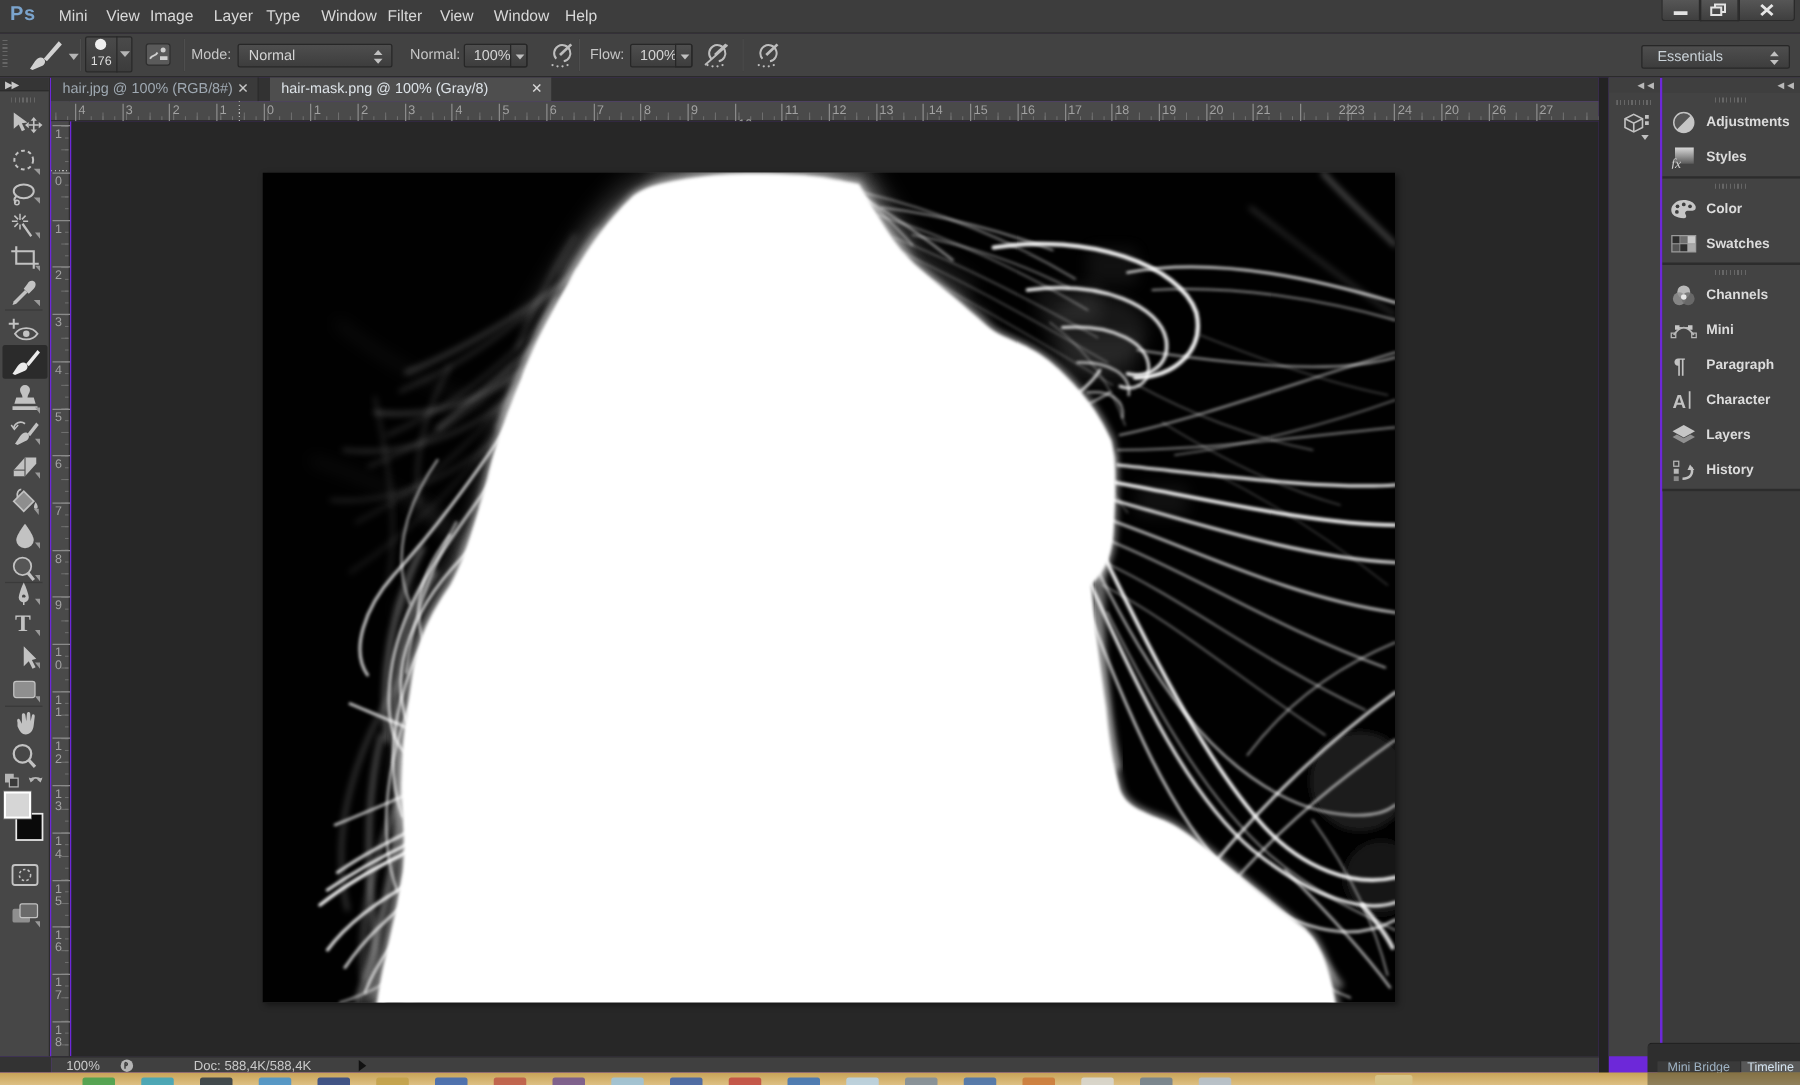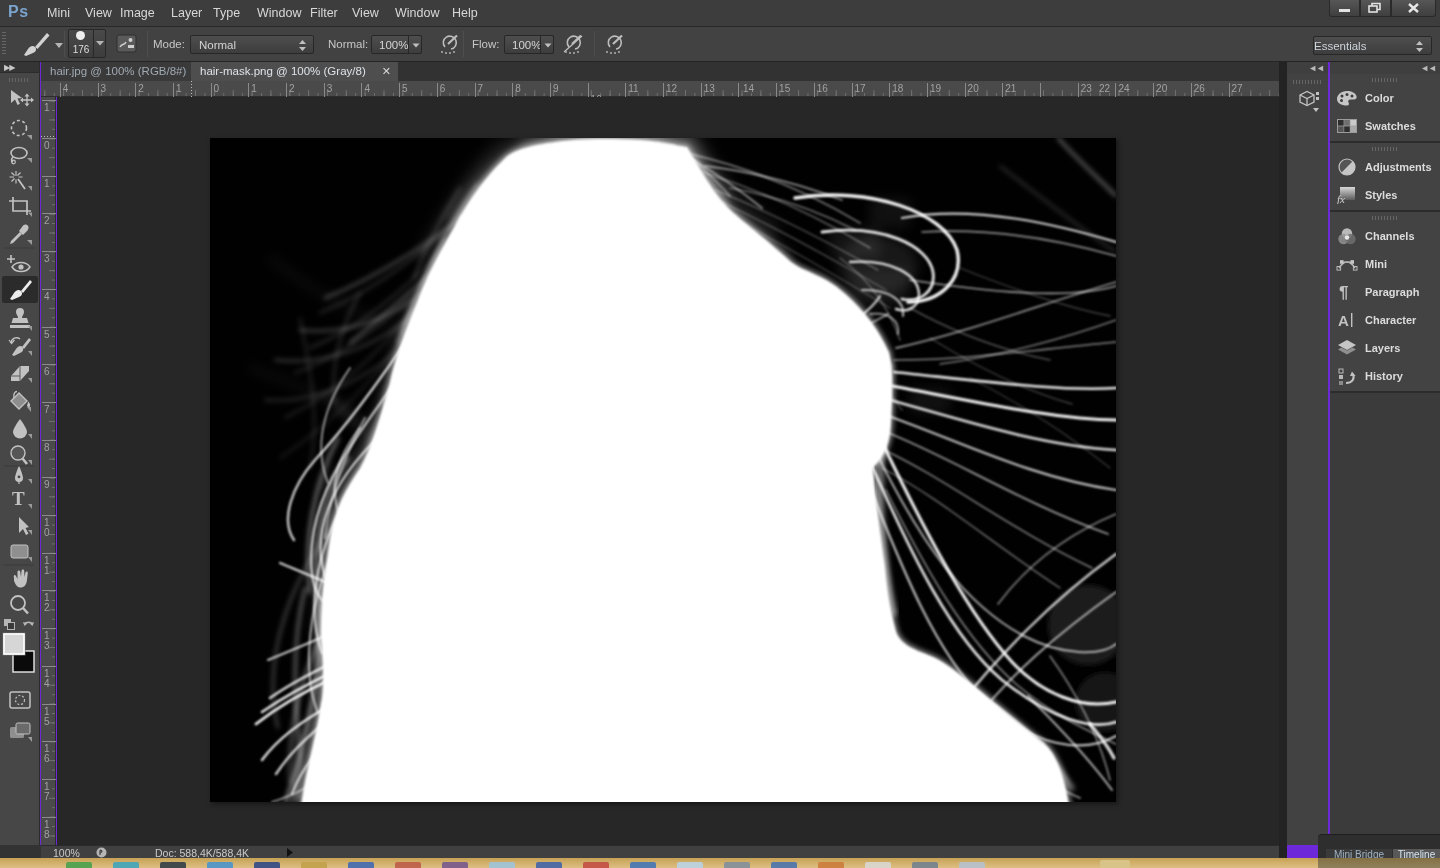--- a/index.html
+++ b/index.html
@@ -144,21 +144,21 @@
       </svg>
 <div class="vsep" style="left:594px"></div>
 <svg class="abs" style="left:603px;top:6px" width="22" height="22">
 <path d="M7 14 a6.5 6.5 0 1 1 6 2" fill="none" stroke="#bdbdbd" stroke-width="1.6"></path>
 <path d="M10 11 L19 2.5" stroke="#bdbdbd" stroke-width="2.2"></path>
 <circle cx="4" cy="19" r="0.9" fill="#bdbdbd"></circle>
         <circle cx="8" cy="20" r="0.9" fill="#bdbdbd"></circle>
 <circle cx="12" cy="20" r="0.9" fill="#bdbdbd"></circle>
         <circle cx="16" cy="19" r="0.9" fill="#bdbdbd"></circle>
       </svg>
-<div class="dd" style="left:1313px;top:9px;width:119px;height:19px;line-height:18px;color:#ccd4da"><span style="margin-left:0">Essentials</span><svg style="position:absolute;right:7px;top:3px" width="9" height="13">
+<div class="dd" style="left:1313px;top:9px;width:119px;height:19px;line-height:18px;color:#ccd4da"><span style="margin-left:12px">Essentials</span><svg style="position:absolute;right:7px;top:3px" width="9" height="13">
           <path d="M1 5 l3.5-4 3.5 4Z M1 8 l3.5 4 3.5-4Z" fill="#c0c0c0"></path>
         </svg></div>
 </div>
 <div id="toolbar">
 <div class="abs" style="left:0;top:0;width:39px;height:11px;background:#353535;border-bottom:1px solid #2c2c2c"></div>
 <div class="abs" style="left:4px;top:1px;color:#c8c8c8;font-size:8px;letter-spacing:-1px">▶▶</div>
 <div class="grip" style="left:9px;top:16px;width:21px"></div>
 <svg class="abs" style="left:0;top:-62px" width="40" height="810">
         <g transform="translate(8,89)">
           <path d="M3 1 L3 14 L7 10.5 L9.5 16 L12 14.8 L9.5 9.5 L14 9 Z" fill="#c2c2c2"></path>
@@ -282,21 +282,21 @@
         </g>
         <g transform="translate(8,721)">
           <rect x="2" y="6" width="14" height="11" rx="1.5" fill="#8f8f8f"></rect>
           <rect x="8" y="2" width="14" height="11" rx="1.5" fill="#6a6a6a" stroke="#c2c2c2"></rect>
           <path d="M20 16 l4 0 l0 5Z" fill="#9a9a9a"></path>
         </g>
       </svg>
 </div>
 <div id="tabbar">
 <div class="tab" style="left:0px;width:166px;background:#3a3a3a;border-right:1px solid #2a2a2a;color:#9fa9b2"><span style="margin-left:9px">hair.jpg @ 100% (RGB/8#)</span><span style="position:absolute;right:7px;top:0;color:#c8c8c8;font-size:11px">✕</span></div>
-<div class="tab" style="left:150px;width:207px;background:#4e4e4e;color:#dde3e8"><span style="margin-left:9px">hair-mask.png @ 100% (Gray/8)</span><span style="position:absolute;right:7px;top:0;color:#d8d8d8;font-size:11px">✕</span></div>
+<div class="tab" style="left:175px;width:225px;background:#4e4e4e;color:#dde3e8"><span style="margin-left:9px">hair-mask.png @ 100% (Gray/8)</span><span style="position:absolute;right:7px;top:0;color:#d8d8d8;font-size:11px">✕</span></div>
 </div>
 <div id="rulcorner">
       <div style="position:absolute;left:2px;top:3px;width:10px;height:9px;background-image:repeating-linear-gradient(90deg,#6c6c6c 0 1px,rgba(0,0,0,0) 1px 2.5px)"></div>
     </div>
 <div id="rulertop">
 <div class="rtick" style="left:18.8px;top:2px;height:14px"></div>
 <div class="rnum" style="left:21.8px;top:3px">4</div>
 <div class="rtick" style="left:56.5px;top:2px;height:14px"></div>
 <div class="rnum" style="left:59.5px;top:3px">3</div>
 <div class="rtick" style="left:94.2px;top:2px;height:14px"></div>
@@ -341,21 +341,21 @@
 <div class="rnum" style="left:813.5px;top:3px">17</div>
 <div class="rtick" style="left:848.2px;top:2px;height:14px"></div>
 <div class="rnum" style="left:851.2px;top:3px">18</div>
 <div class="rtick" style="left:885.9px;top:2px;height:14px"></div>
 <div class="rnum" style="left:888.9px;top:3px">19</div>
 <div class="rtick" style="left:923.6px;top:2px;height:14px"></div>
 <div class="rnum" style="left:926.6px;top:3px">20</div>
 <div class="rtick" style="left:961.3px;top:2px;height:14px"></div>
 <div class="rnum" style="left:964.3px;top:3px">21</div>
 <div class="rtick" style="left:999.0px;top:2px;height:14px"></div>
-<div class="rnum" style="left:1058px;top:3px">22</div>
+<div class="rnum" style="left:1030px;top:3px">22</div>
 <div class="rtick" style="left:1036.7px;top:2px;height:14px"></div>
 <div class="rnum" style="left:1039.7px;top:3px">23</div>
 <div class="rtick" style="left:1074.4px;top:2px;height:14px"></div>
 <div class="rnum" style="left:1077.4px;top:3px">24</div>
 <div class="rtick" style="left:1112.1px;top:2px;height:14px"></div>
 <div class="rnum" style="left:1115.1px;top:3px">20</div>
 <div class="rtick" style="left:1149.8px;top:2px;height:14px"></div>
 <div class="rnum" style="left:1152.8px;top:3px">26</div>
 <div class="rtick" style="left:1187.5px;top:2px;height:14px"></div>
 <div class="rnum" style="left:1190.5px;top:3px">27</div>
@@ -566,64 +566,64 @@
 </div>
 <div id="paneldock">
 <div class="dockhead" style="margin-bottom:0">
         <div class="chev">◄◄</div>
       </div>
 <div class="pgroup">
         <div class="grip" style="left:42px;top:4px;width:26px"></div>
         <div style="height:10px"></div>
         <div class="prow">
           <svg width="22" height="18">
-            <path d="M11 2 C5 2 1 6 1 10 C1 14 5 16.5 11 16.5 C13 16.5 13.5 15 12.5 13.5 C11.5 12 12.5 10.5 14.5 10.5 L18 10.5 C20 10.5 21 9 20.5 7 C19.5 4 15.5 2 11 2 Z" fill="#c6c6c6"></path>
-            <circle cx="6" cy="7" r="1.5" fill="#3c3c3c"></circle>
-            <circle cx="11" cy="5.5" r="1.5" fill="#3c3c3c"></circle>
-            <circle cx="16" cy="7" r="1.5" fill="#3c3c3c"></circle>
-            <circle cx="5.5" cy="11.5" r="1.5" fill="#3c3c3c"></circle>
-          </svg>
-          <div class="plabel">Color</div>
-        </div>
-        <div class="prow">
-          <svg width="22" height="18">
-            <rect x="1" y="2" width="20" height="14" fill="#9c9c9c"></rect>
-            <rect x="2" y="3" width="5.6" height="5.6" fill="#2e2e2e"></rect>
-            <rect x="8.2" y="3" width="5.6" height="5.6" fill="#6f6f6f"></rect>
-            <rect x="14.4" y="3" width="5.6" height="5.6" fill="#c9c9c9"></rect>
-            <rect x="2" y="9.4" width="5.6" height="5.6" fill="#555"></rect>
-            <rect x="8.2" y="9.4" width="5.6" height="5.6" fill="#2e2e2e"></rect>
-            <rect x="14.4" y="9.4" width="5.6" height="5.6" fill="#a8a8a8"></rect>
-          </svg>
-          <div class="plabel">Swatches</div>
-        </div>
-        <div style="height:1px"></div>
-      </div>
-<div class="pgroup">
-        <div class="grip" style="left:42px;top:4px;width:26px"></div>
-        <div style="height:10px"></div>
-        <div class="prow">
-          <svg width="22" height="18">
             <circle cx="11" cy="9" r="8" fill="#555" stroke="#c2c2c2" stroke-width="1.2"></circle>
             <path d="M16.7 3.3 A8 8 0 0 1 5.3 14.7 Z" fill="#c6c6c6"></path>
           </svg>
           <div class="plabel">Adjustments</div>
         </div>
         <div class="prow">
           <svg width="22" height="18">
             <defs>
               <linearGradient id="stg" x1="0" y1="0" x2="0" y2="1">
                 <stop offset="0" stop-color="#d8d8d8"></stop>
                 <stop offset="1" stop-color="#5a5a5a"></stop>
               </linearGradient>
             </defs>
             <rect x="4" y="1" width="15" height="13" fill="url(#stg)"></rect>
             <text x="1" y="17" font-size="11" font-style="italic" fill="#d2d2d2" font-family="Liberation Serif,serif">fx</text>
           </svg>
           <div class="plabel">Styles</div>
+        </div>
+        <div style="height:1px"></div>
+      </div>
+<div class="pgroup">
+        <div class="grip" style="left:42px;top:4px;width:26px"></div>
+        <div style="height:10px"></div>
+        <div class="prow">
+          <svg width="22" height="18">
+            <path d="M11 2 C5 2 1 6 1 10 C1 14 5 16.5 11 16.5 C13 16.5 13.5 15 12.5 13.5 C11.5 12 12.5 10.5 14.5 10.5 L18 10.5 C20 10.5 21 9 20.5 7 C19.5 4 15.5 2 11 2 Z" fill="#c6c6c6"></path>
+            <circle cx="6" cy="7" r="1.5" fill="#3c3c3c"></circle>
+            <circle cx="11" cy="5.5" r="1.5" fill="#3c3c3c"></circle>
+            <circle cx="16" cy="7" r="1.5" fill="#3c3c3c"></circle>
+            <circle cx="5.5" cy="11.5" r="1.5" fill="#3c3c3c"></circle>
+          </svg>
+          <div class="plabel">Color</div>
+        </div>
+        <div class="prow">
+          <svg width="22" height="18">
+            <rect x="1" y="2" width="20" height="14" fill="#9c9c9c"></rect>
+            <rect x="2" y="3" width="5.6" height="5.6" fill="#2e2e2e"></rect>
+            <rect x="8.2" y="3" width="5.6" height="5.6" fill="#6f6f6f"></rect>
+            <rect x="14.4" y="3" width="5.6" height="5.6" fill="#c9c9c9"></rect>
+            <rect x="2" y="9.4" width="5.6" height="5.6" fill="#555"></rect>
+            <rect x="8.2" y="9.4" width="5.6" height="5.6" fill="#2e2e2e"></rect>
+            <rect x="14.4" y="9.4" width="5.6" height="5.6" fill="#a8a8a8"></rect>
+          </svg>
+          <div class="plabel">Swatches</div>
         </div>
         <div style="height:1px"></div>
       </div>
 <div class="pgroup">
         <div class="grip" style="left:42px;top:4px;width:26px"></div>
         <div style="height:10px"></div>
         <div class="prow">
           <svg width="22" height="18">
             <circle cx="11" cy="6.5" r="5.2" fill="#c0c0c0" fill-opacity="0.95"></circle>
             <circle cx="7.5" cy="12" r="5.2" fill="#909090" fill-opacity="0.85"></circle>

